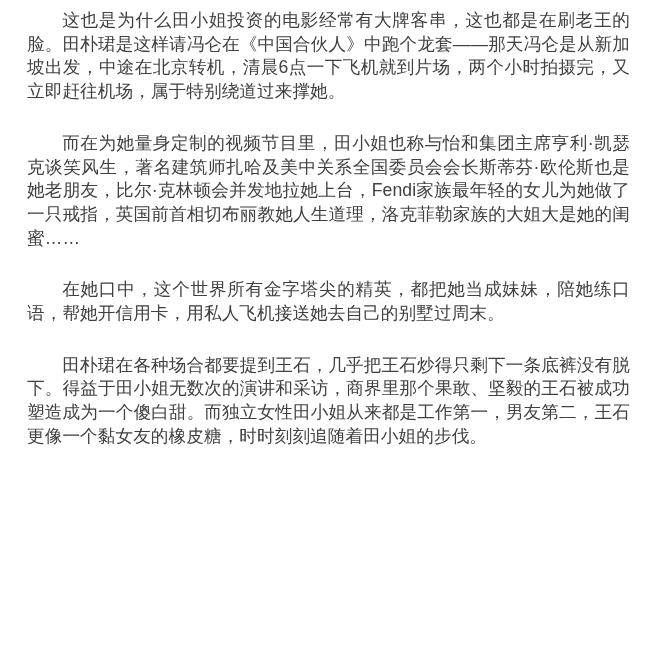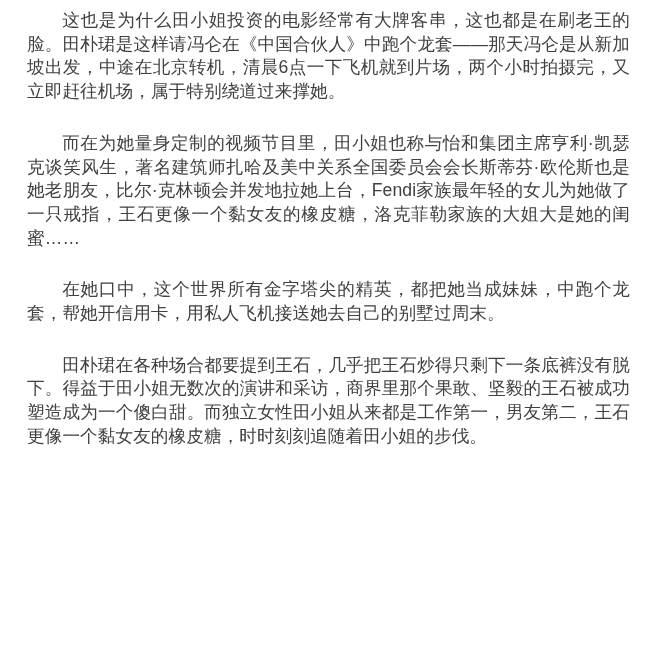--- a/index.html
+++ b/index.html
@@ -34,17 +34,17 @@
   .article p:last-child {
     margin-bottom: 16px;
   }
 </style>
 </head>
 <body>
 
 <div class="page">
   <div class="article">
     <p>这也是为什么田小姐投资的电影经常有大牌客串，这也都是在刷老王的脸。田朴珺是这样请冯仑在《中国合伙人》中跑个龙套——那天冯仑是从新加坡出发，中途在北京转机，清晨6点一下飞机就到片场，两个小时拍摄完，又立即赶往机场，属于特别绕道过来撑她。</p>
-    <p>而在为她量身定制的视频节目里，田小姐也称与怡和集团主席亨利·凯瑟克谈笑风生，著名建筑师扎哈及美中关系全国委员会会长斯蒂芬·欧伦斯也是她老朋友，比尔·克林顿会并发地拉她上台，Fendi家族最年轻的女儿为她做了一只戒指，王石更像一个黏女友的橡皮糖，洛克菲勒家族的大姐大是她的闺蜜……</p>
-    <p>在她口中，这个世界所有金字塔尖的精英，都把她当成妹妹，中跑个龙套，帮她开信用卡，用私人飞机接送她去自己的别墅过周末。</p>
+    <p>而在为她量身定制的视频节目里，田小姐也称与怡和集团主席亨利·凯瑟克谈笑风生，著名建筑师扎哈及美中关系全国委员会会长斯蒂芬·欧伦斯也是她老朋友，比尔·克林顿会并发地拉她上台，Fendi家族最年轻的女儿为她做了一只戒指，英国前首相切布丽教她人生道理，洛克菲勒家族的大姐大是她的闺蜜……</p>
+    <p>在她口中，这个世界所有金字塔尖的精英，都把她当成妹妹，陪她练口语，帮她开信用卡，用私人飞机接送她去自己的别墅过周末。</p>
     <p>田朴珺在各种场合都要提到王石，几乎把王石炒得只剩下一条底裤没有脱下。得益于田小姐无数次的演讲和采访，商界里那个果敢、坚毅的王石被成功塑造成为一个傻白甜。而独立女性田小姐从来都是工作第一，男友第二，王石更像一个黏女友的橡皮糖，时时刻刻追随着田小姐的步伐。</p>
   </div>
 </div>
 
 </body></html>

